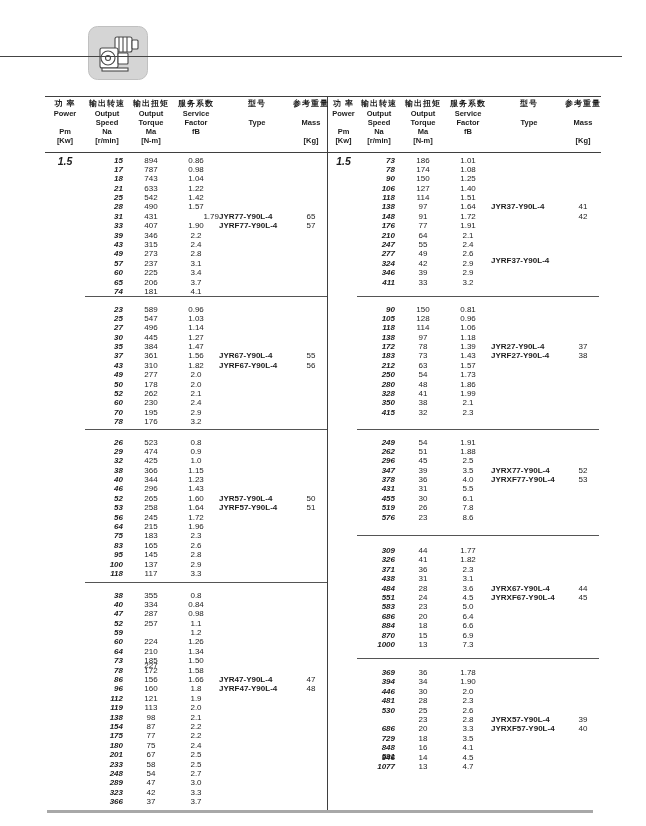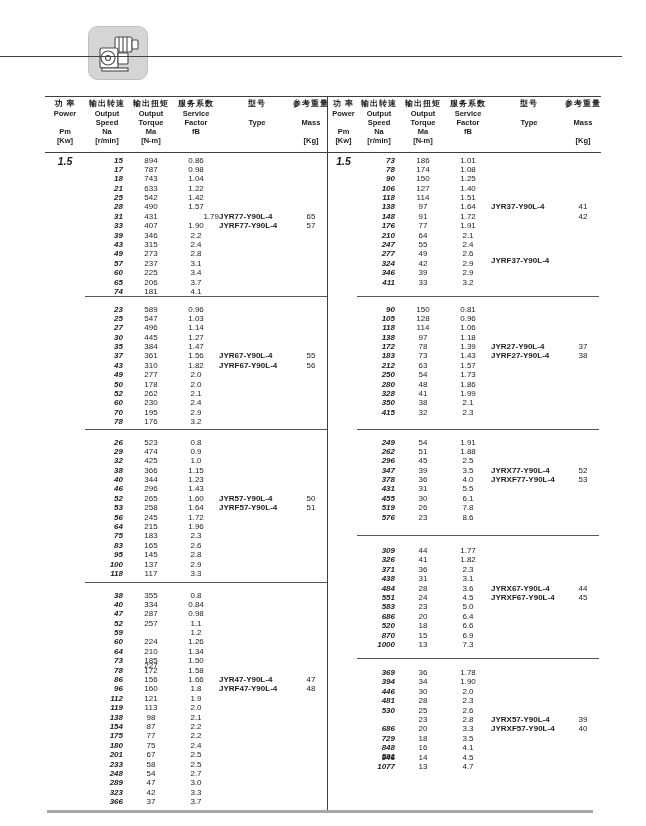--- a/index.html
+++ b/index.html
@@ -527,21 +527,21 @@
         <div class="cell c-factor" style="grid-area: 5 / 3;">3.6</div>
         <div class="cell c-speed" style="grid-area: 6 / 1;">551</div>
         <div class="cell c-torque" style="grid-area: 6 / 2;">24</div>
         <div class="cell c-factor" style="grid-area: 6 / 3;">4.5</div>
         <div class="cell c-speed" style="grid-area: 7 / 1;">583</div>
         <div class="cell c-torque" style="grid-area: 7 / 2;">23</div>
         <div class="cell c-factor" style="grid-area: 7 / 3;">5.0</div>
         <div class="cell c-speed" style="grid-area: 8 / 1;">686</div>
         <div class="cell c-torque" style="grid-area: 8 / 2;">20</div>
         <div class="cell c-factor" style="grid-area: 8 / 3;">6.4</div>
-        <div class="cell c-speed" style="grid-area: 9 / 1;">520</div>
+        <div class="cell c-speed" style="grid-area: 9 / 1;">884</div>
         <div class="cell c-torque" style="grid-area: 9 / 2;">18</div>
         <div class="cell c-factor" style="grid-area: 9 / 3; text-align: center;">6.6</div>
         <div class="cell c-speed" style="grid-area: 10 / 1;">870</div>
         <div class="cell c-torque" style="grid-area: 10 / 2;">15</div>
         <div class="cell c-factor" style="grid-area: 10 / 3;">6.9</div>
         <div class="cell c-speed" style="grid-area: 11 / 1;">1000</div>
         <div class="cell c-torque" style="grid-area: 11 / 2;">13</div>
         <div class="cell c-factor" style="grid-area: 11 / 3;">7.3</div>
         <div class="cell c-type" style="grid-area: 5 / 4;">JYRX67-Y90L-4</div>
         <div class="cell c-mass" style="grid-area: 5 / 5;">44</div>

